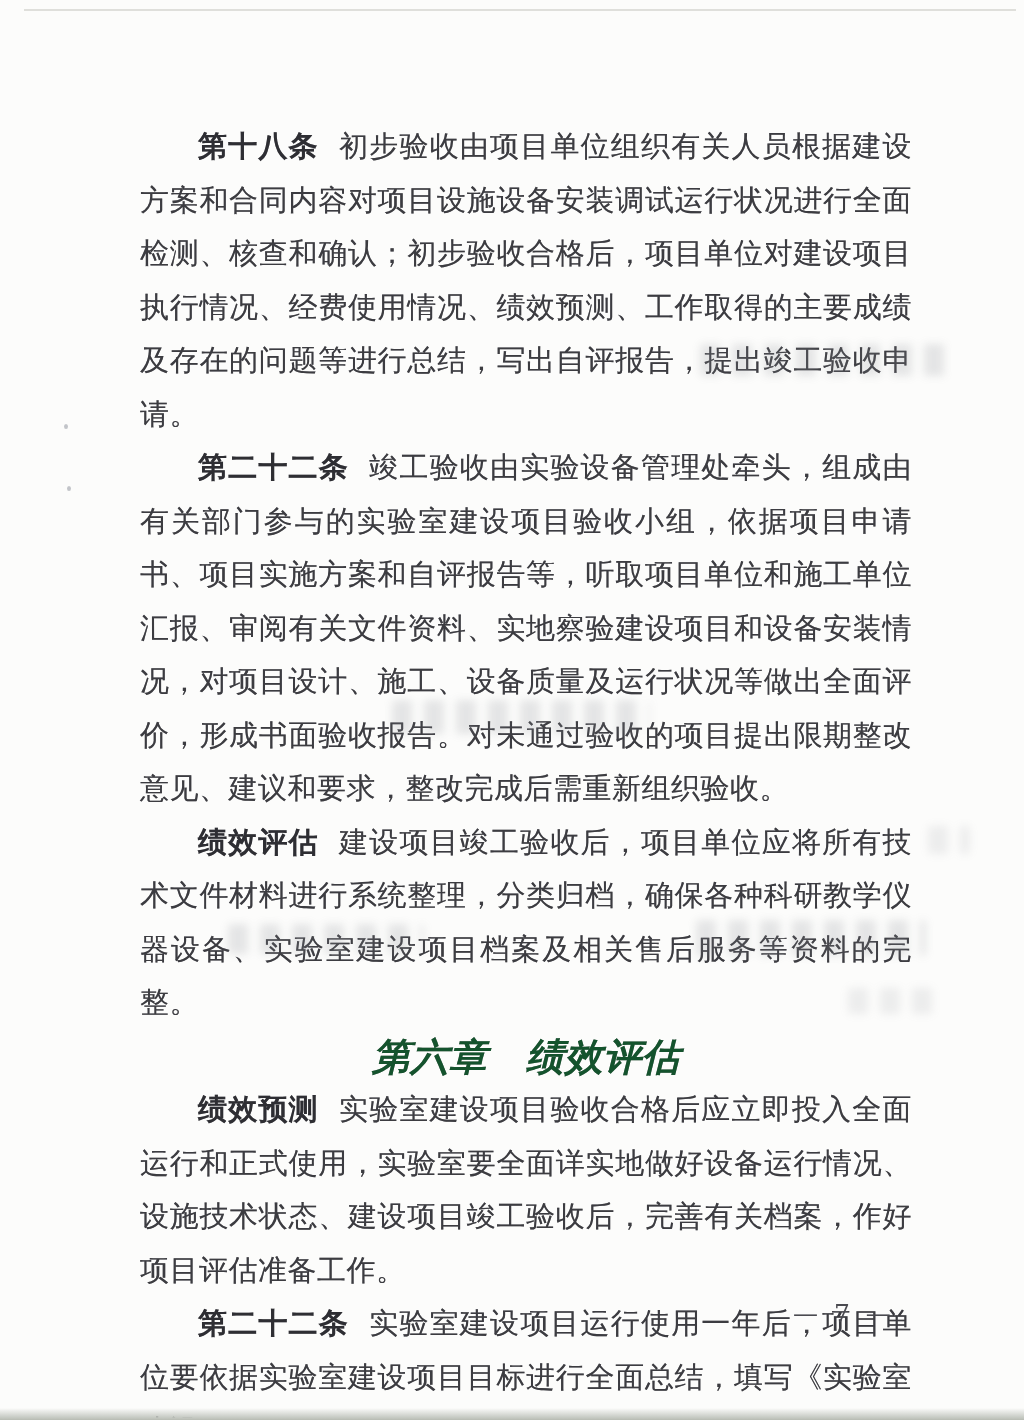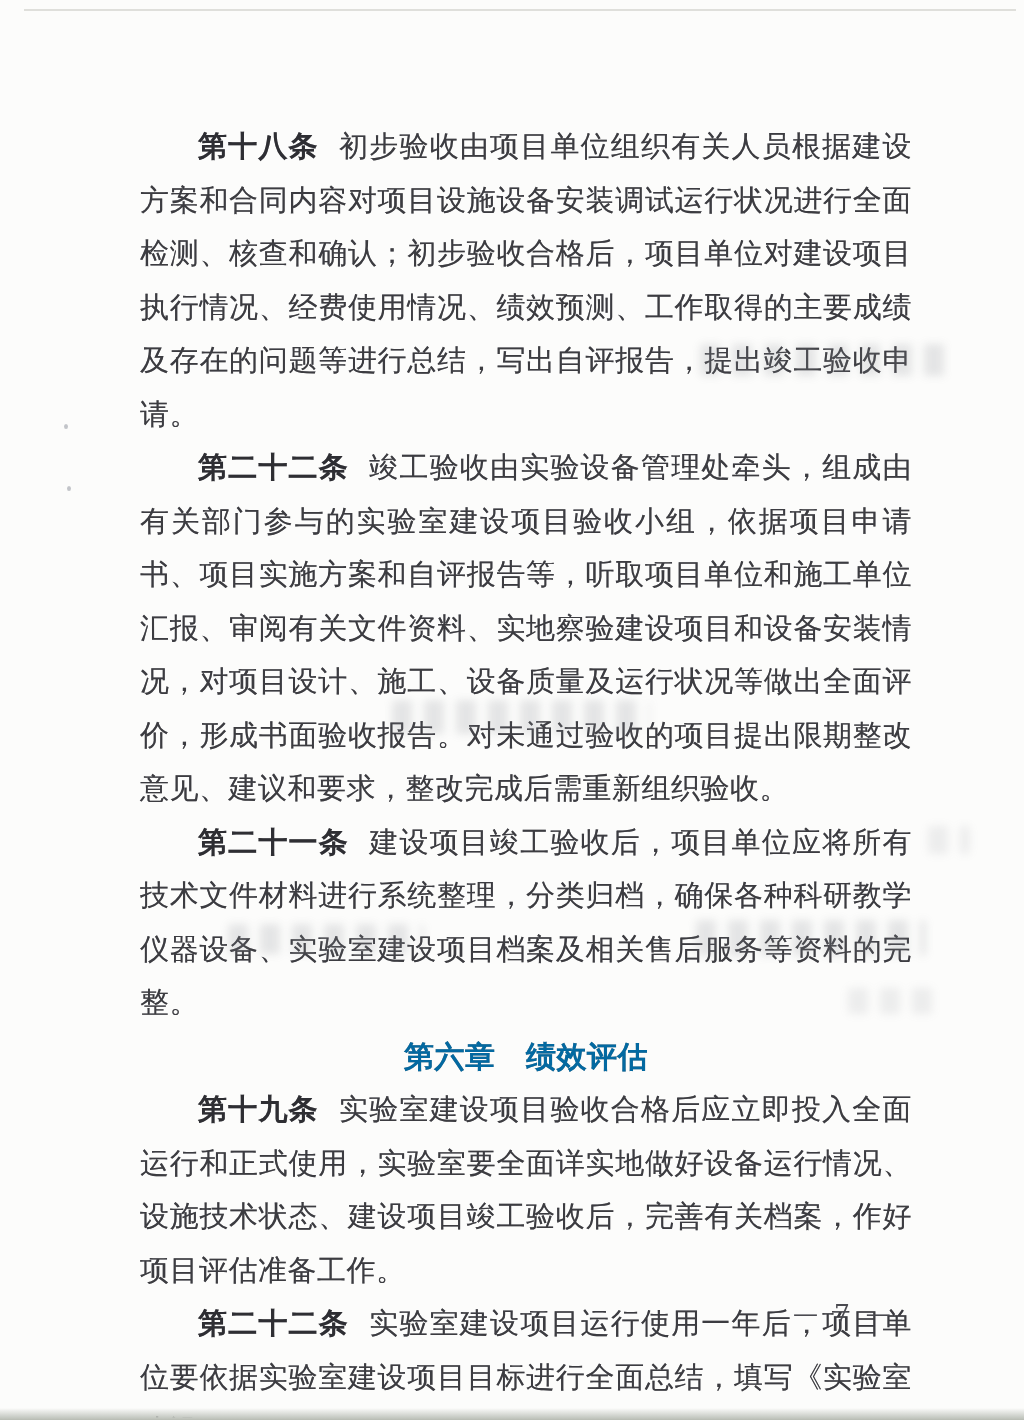--- a/index.html
+++ b/index.html
@@ -42,23 +42,24 @@
   .para .term {
     font-weight: bold;
     color: #2e2e33;
     margin-right: .7em;
   }
   .chapter {
     margin: 0;
     text-indent: 0;
     text-align: center;
     font-weight: bold;
-    font-size: 30px;
-    color: #0369a1;
+    font-size: 38px;
+    color: #14532d;
     text-shadow: 0 0 0.6px rgba(45,45,50,.55);
+    font-style: italic;
   }
   .page-number {
     position: absolute;
     left: 793px;
     top: 1299px;
     font-size: 25px;
     color: #4a4a50;
     letter-spacing: 4px;
     white-space: nowrap;
   }
@@ -91,25 +92,25 @@
 <div class="page">
 
   <div class="edge-top"></div>
 
   <div class="content">
 
     <p class="para"><span class="term">第十八条</span><span>初步验收由项目单位组织有关人员根据建设方案和合同内容对项目设施设备安装调试运行状况进行全面检测、核查和确认；初步验收合格后，项目单位对建设项目执行情况、经费使用情况、绩效预测、工作取得的主要成绩及存在的问题等进行总结，写出自评报告，提出竣工验收申请。</span></p>
 
     <p class="para"><span class="term">第二十二条</span><span>竣工验收由实验设备管理处牵头，组成由有关部门参与的实验室建设项目验收小组，依据项目申请书、项目实施方案和自评报告等，听取项目单位和施工单位汇报、审阅有关文件资料、实地察验建设项目和设备安装情况，对项目设计、施工、设备质量及运行状况等做出全面评价，形成书面验收报告。对未通过验收的项目提出限期整改意见、建议和要求，整改完成后需重新组织验收。</span></p>
 
-    <p class="para"><span class="term">第二十一条</span><span>建设项目竣工验收后，项目单位应将所有技术文件材料进行系统整理，分类归档，确保各种科研教学仪器设备、实验室建设项目档案及相关售后服务等资料的完整。</span></p>
+    <p class="para"><span class="term">绩效评估</span><span>建设项目竣工验收后，项目单位应将所有技术文件材料进行系统整理，分类归档，确保各种科研教学仪器设备、实验室建设项目档案及相关售后服务等资料的完整。</span></p>
 
     <p class="chapter">第六章　绩效评估</p>
 
-    <p class="para"><span class="term">第十九条</span><span>实验室建设项目验收合格后应立即投入全面运行和正式使用，实验室要全面详实地做好设备运行情况、设施技术状态、建设项目竣工验收后，完善有关档案，作好项目评估准备工作。</span></p>
+    <p class="para"><span class="term">绩效预测</span><span>实验室建设项目验收合格后应立即投入全面运行和正式使用，实验室要全面详实地做好设备运行情况、设施技术状态、建设项目竣工验收后，完善有关档案，作好项目评估准备工作。</span></p>
 
     <p class="para"><span class="term">第二十二条</span><span>实验室建设项目运行使用一年后，项目单位要依据实验室建设项目目标进行全面总结，填写《实验室建设项目</span></p>
 
   </div>
 
   <div class="bleed bleed-1"></div>
   <div class="bleed bleed-2"></div>
   <div class="bleed bleed-3"></div>
   <div class="bleed bleed-4"></div>
   <div class="bleed bleed-5"></div>

